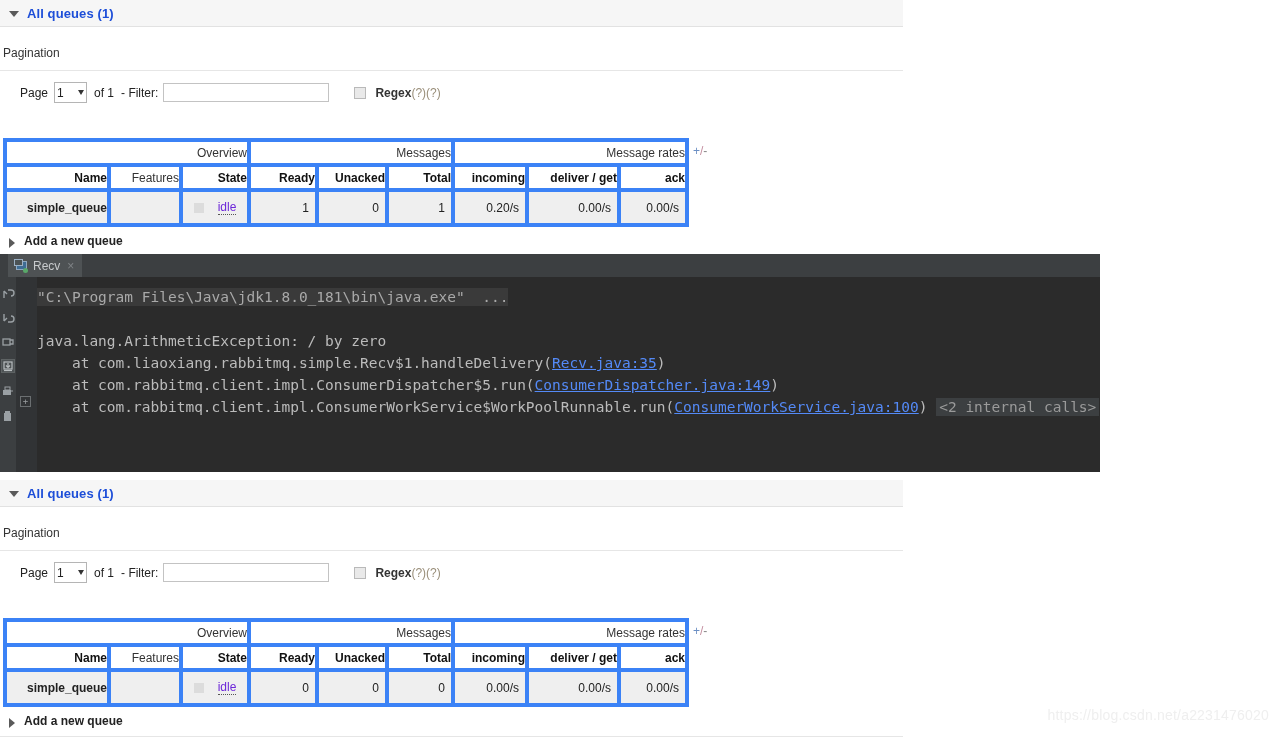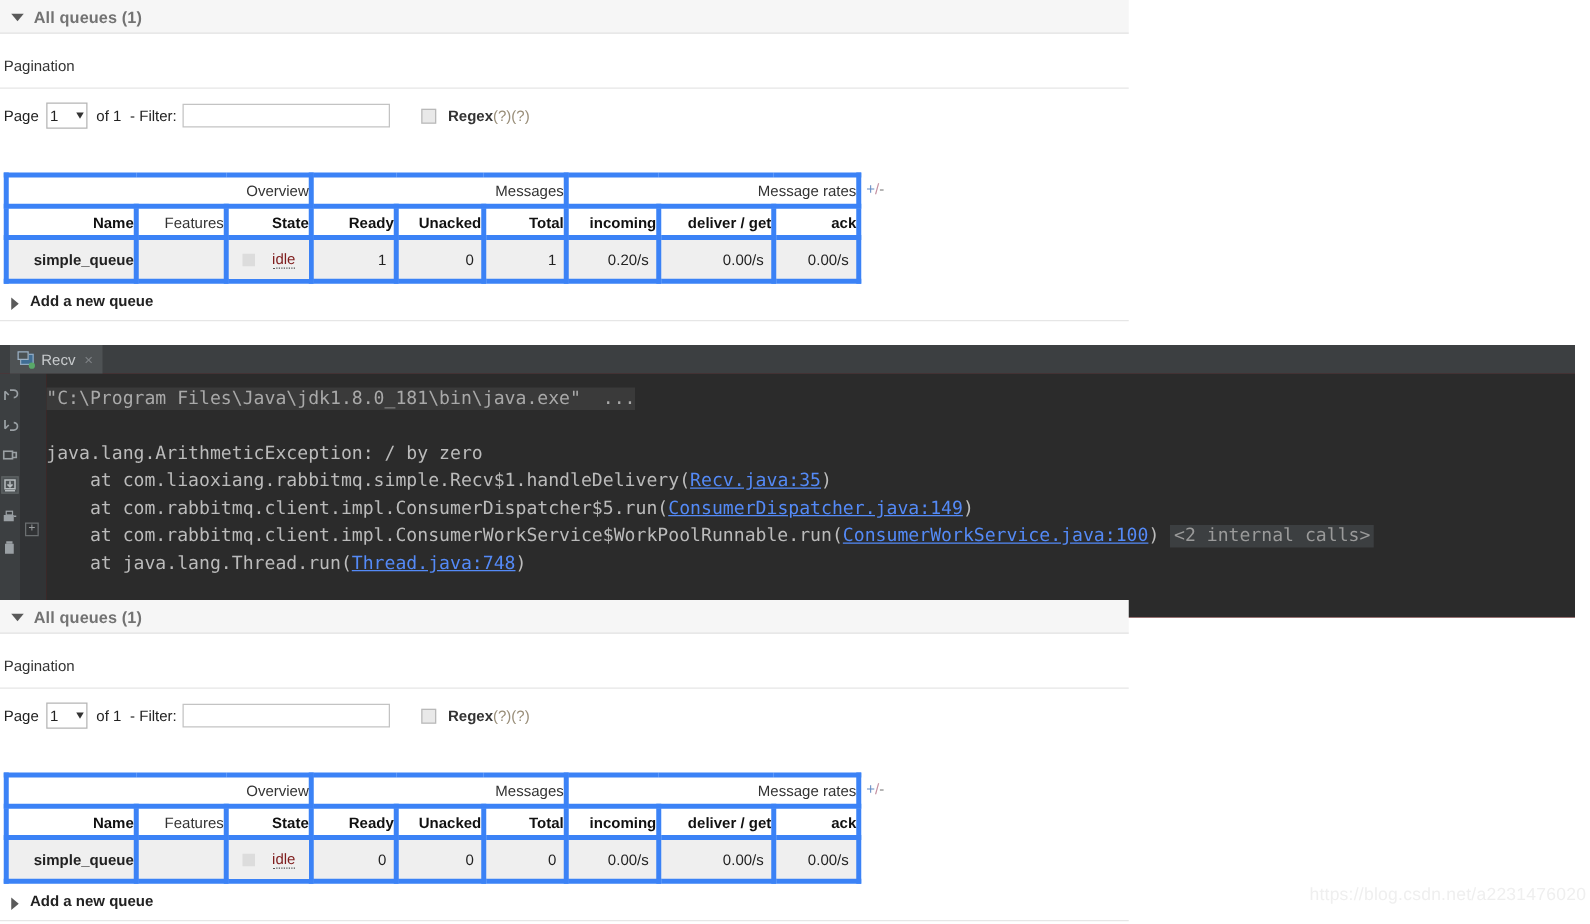--- a/index.html
+++ b/index.html
@@ -44,41 +44,41 @@
   .tri-right {
     width: 0; height: 0;
     border-top: 5px solid transparent;
     border-bottom: 5px solid transparent;
     border-left: 6px solid #5a5a5a;
     margin-right: 9px;
   }
   .section-head-title {
     font-weight: bold;
     font-size: 13px;
-    color: #737373;
+    color: #1d4ed8;
     letter-spacing: .1px;
   }
 
   .pagination-label {
     position: absolute;
     left: 3px;
     font-size: 12px;
     color: #333;
   }
   .thin-rule {
     position: absolute;
     left: 0;
     width: 903px;
     height: 1px;
     background: #e6e6e6;
   }
 
   .pager-row {
     position: absolute;
-    left: 3px;
+    left: 20px;
     display: flex;
     align-items: center;
     font-size: 12px;
     color: #222;
   }
   .pager-row .lbl { margin-right: 6px; }
   .page-select {
     width: 33px;
     height: 21px;
     border: 1px solid #b5b5b5;
@@ -155,21 +155,21 @@
     display: flex;
     align-items: center;
     justify-content: center;
   }
   .state-swatch {
     width: 10px; height: 10px;
     background: #dcdcdc;
     margin-right: 14px;
   }
   .state-idle {
-    color: #7f1d1d;
+    color: #6d28d9;
     border-bottom: 1px dotted #555;
     line-height: 13px;
   }
   .plusminus {
     position: absolute;
     font-size: 12px;
     color: #888;
     letter-spacing: 0px;
     white-space: nowrap;
   }
@@ -182,24 +182,24 @@
     display: flex;
     align-items: flex-end;
     font-size: 12px;
   }
   .addqueue .t { font-weight: bold; color: #222; }
 
   
   #console-panel {
     position: absolute;
     left: 0;
-    top: 276px;
-    width: 1260px;
+    top: 254px;
+    width: 1100px;
     height: 218px;
-    background: #7f1d1d;
+    background: #4c1d95;
     overflow: hidden;
   }
   .ghost-strip {
     position: absolute;
     left: 80px;
     top: 0px;
     width: 210px;
     height: 11px;
     background: #4a4d4f;
     opacity: .85;
@@ -513,21 +513,20 @@
   <div class="console-body">
     <div class="cline cmd" style="top:9px; left:0px;"><span class="hl-chip">"C:\Program Files\Java\jdk1.8.0_181\bin\java.exe"  ...</span></div>
     <div class="cline" style="top:53px; left:0px;">java.lang.ArithmeticException: / by zero</div>
 
     <div class="cline" style="top:75px; left:0px;"><span>    at com.liaoxiang.rabbitmq.simple.Recv$1.handleDelivery(</span><span class="lnk">Recv.java:35</span><span>)</span></div>
 
     <div class="cline" style="top:97px; left:0px;"><span>    at com.rabbitmq.client.impl.ConsumerDispatcher$5.run(</span><span class="lnk">ConsumerDispatcher.java:149</span><span>)</span></div>
 
     <div class="cline" style="top:119px; left:0px;"><span>    at com.rabbitmq.client.impl.ConsumerWorkService$WorkPoolRunnable.run(</span><span class="lnk">ConsumerWorkService.java:100</span><span>)</span><span> </span><span class="internal-chip">&lt;2 internal calls&gt;</span></div>
 
-    <div class="cline" style="top:141px; left:0px;"><span>    at java.lang.Thread.run(</span><span class="lnk">Thread.java:748</span><span>)</span></div>
   </div>
 </div>
 
 <div class="mgmt-section" style="top:480px;">
 
   <div class="section-head">
     <span class="tri-down"></span>
     <span class="section-head-title">All queues (1)</span>
   </div>
 

